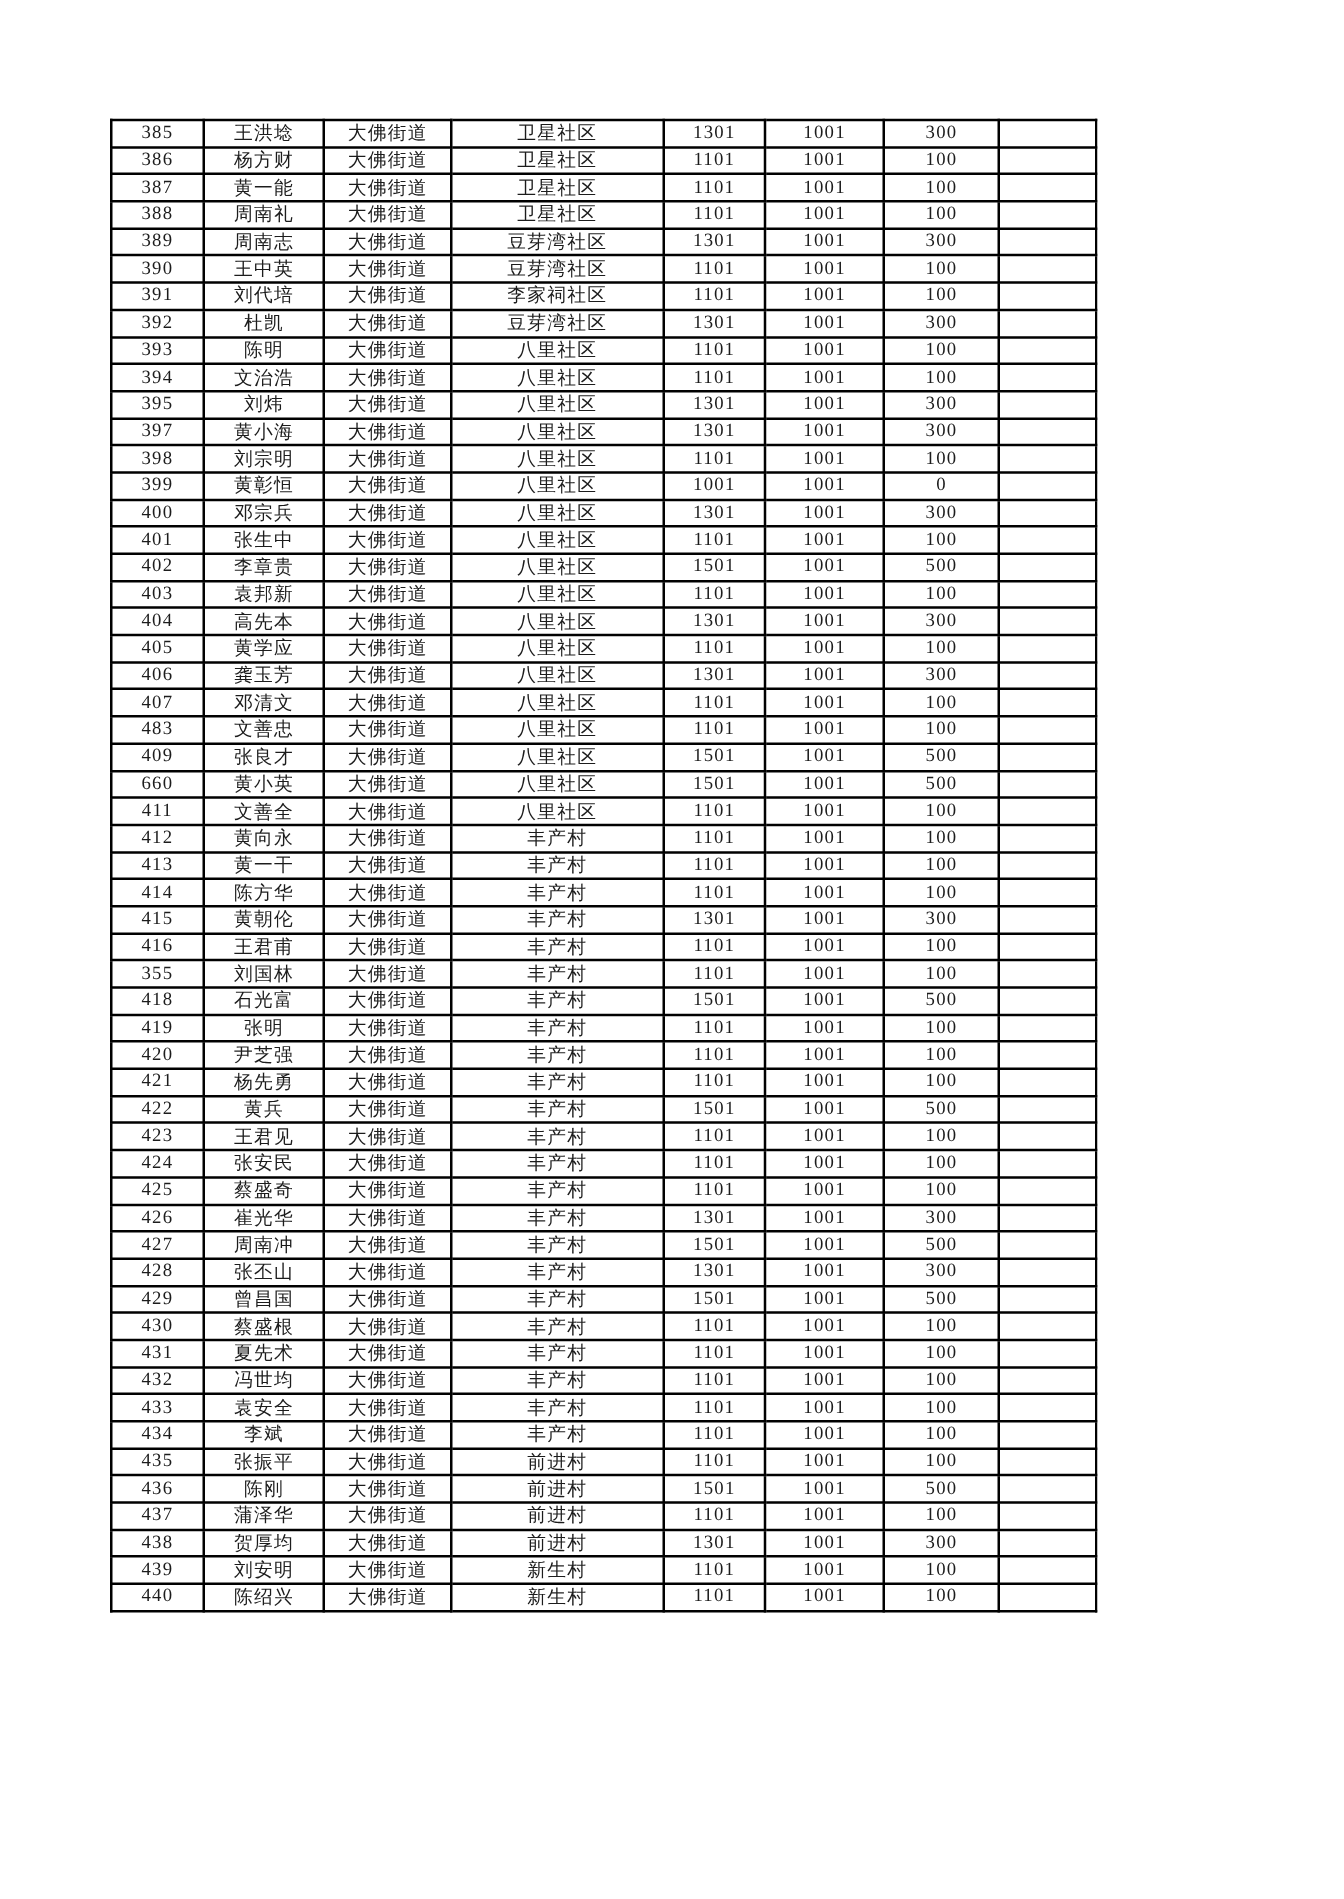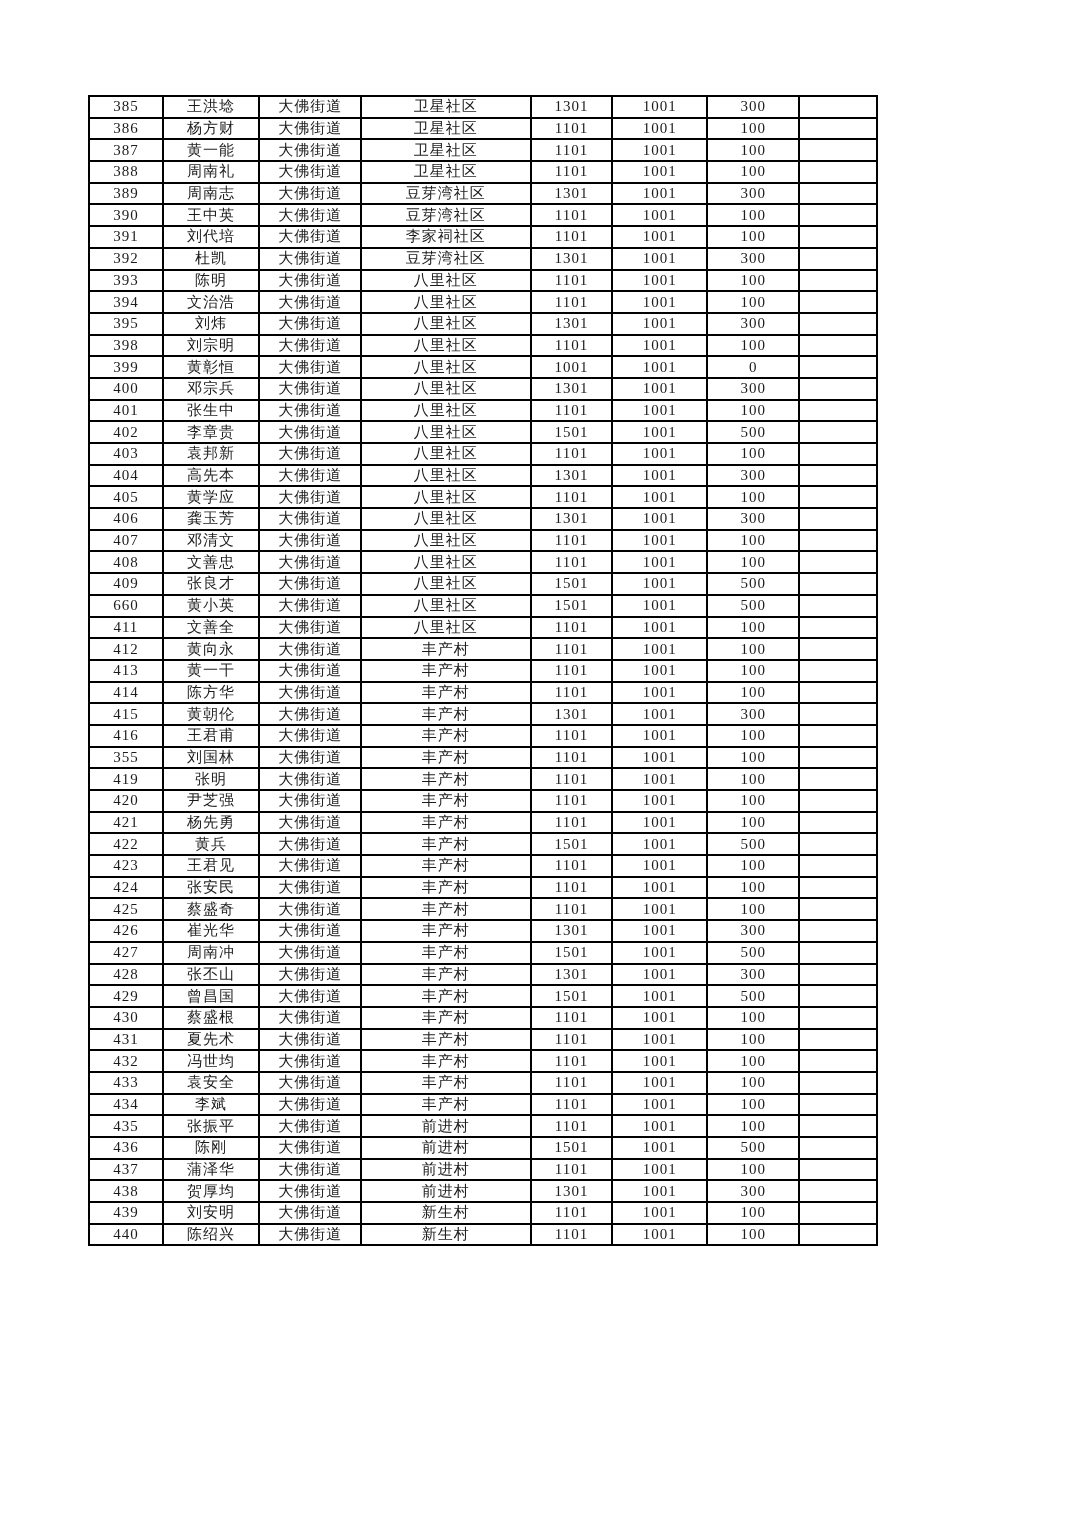--- a/index.html
+++ b/index.html
@@ -155,20 +155,30 @@
           <td>395</td>
           <td>刘炜</td>
           <td>大佛街道</td>
           <td>八里社区</td>
           <td>1301</td>
           <td>1001</td>
           <td>300</td>
           <td></td>
         </tr>
         <tr>
+          <td>397</td>
+          <td>黄小海</td>
+          <td>大佛街道</td>
+          <td>八里社区</td>
+          <td>1301</td>
+          <td>1001</td>
+          <td>300</td>
+          <td></td>
+        </tr>
+        <tr>
           <td>398</td>
           <td>刘宗明</td>
           <td>大佛街道</td>
           <td>八里社区</td>
           <td>1101</td>
           <td>1001</td>
           <td>100</td>
           <td></td>
         </tr>
         <tr>
@@ -255,21 +265,21 @@
           <td>407</td>
           <td>邓清文</td>
           <td>大佛街道</td>
           <td>八里社区</td>
           <td>1101</td>
           <td>1001</td>
           <td>100</td>
           <td></td>
         </tr>
         <tr>
-          <td>408</td>
+          <td>483</td>
           <td>文善忠</td>
           <td>大佛街道</td>
           <td>八里社区</td>
           <td>1101</td>
           <td>1001</td>
           <td>100</td>
           <td></td>
         </tr>
         <tr>
           <td>409</td>
@@ -352,20 +362,30 @@
           <td></td>
         </tr>
         <tr>
           <td>355</td>
           <td>刘国林</td>
           <td>大佛街道</td>
           <td>丰产村</td>
           <td>1101</td>
           <td>1001</td>
           <td>100</td>
+          <td></td>
+        </tr>
+        <tr>
+          <td>418</td>
+          <td>石光富</td>
+          <td>大佛街道</td>
+          <td>丰产村</td>
+          <td>1501</td>
+          <td>1001</td>
+          <td>500</td>
           <td></td>
         </tr>
         <tr>
           <td>419</td>
           <td>张明</td>
           <td>大佛街道</td>
           <td>丰产村</td>
           <td>1101</td>
           <td>1001</td>
           <td>100</td>

